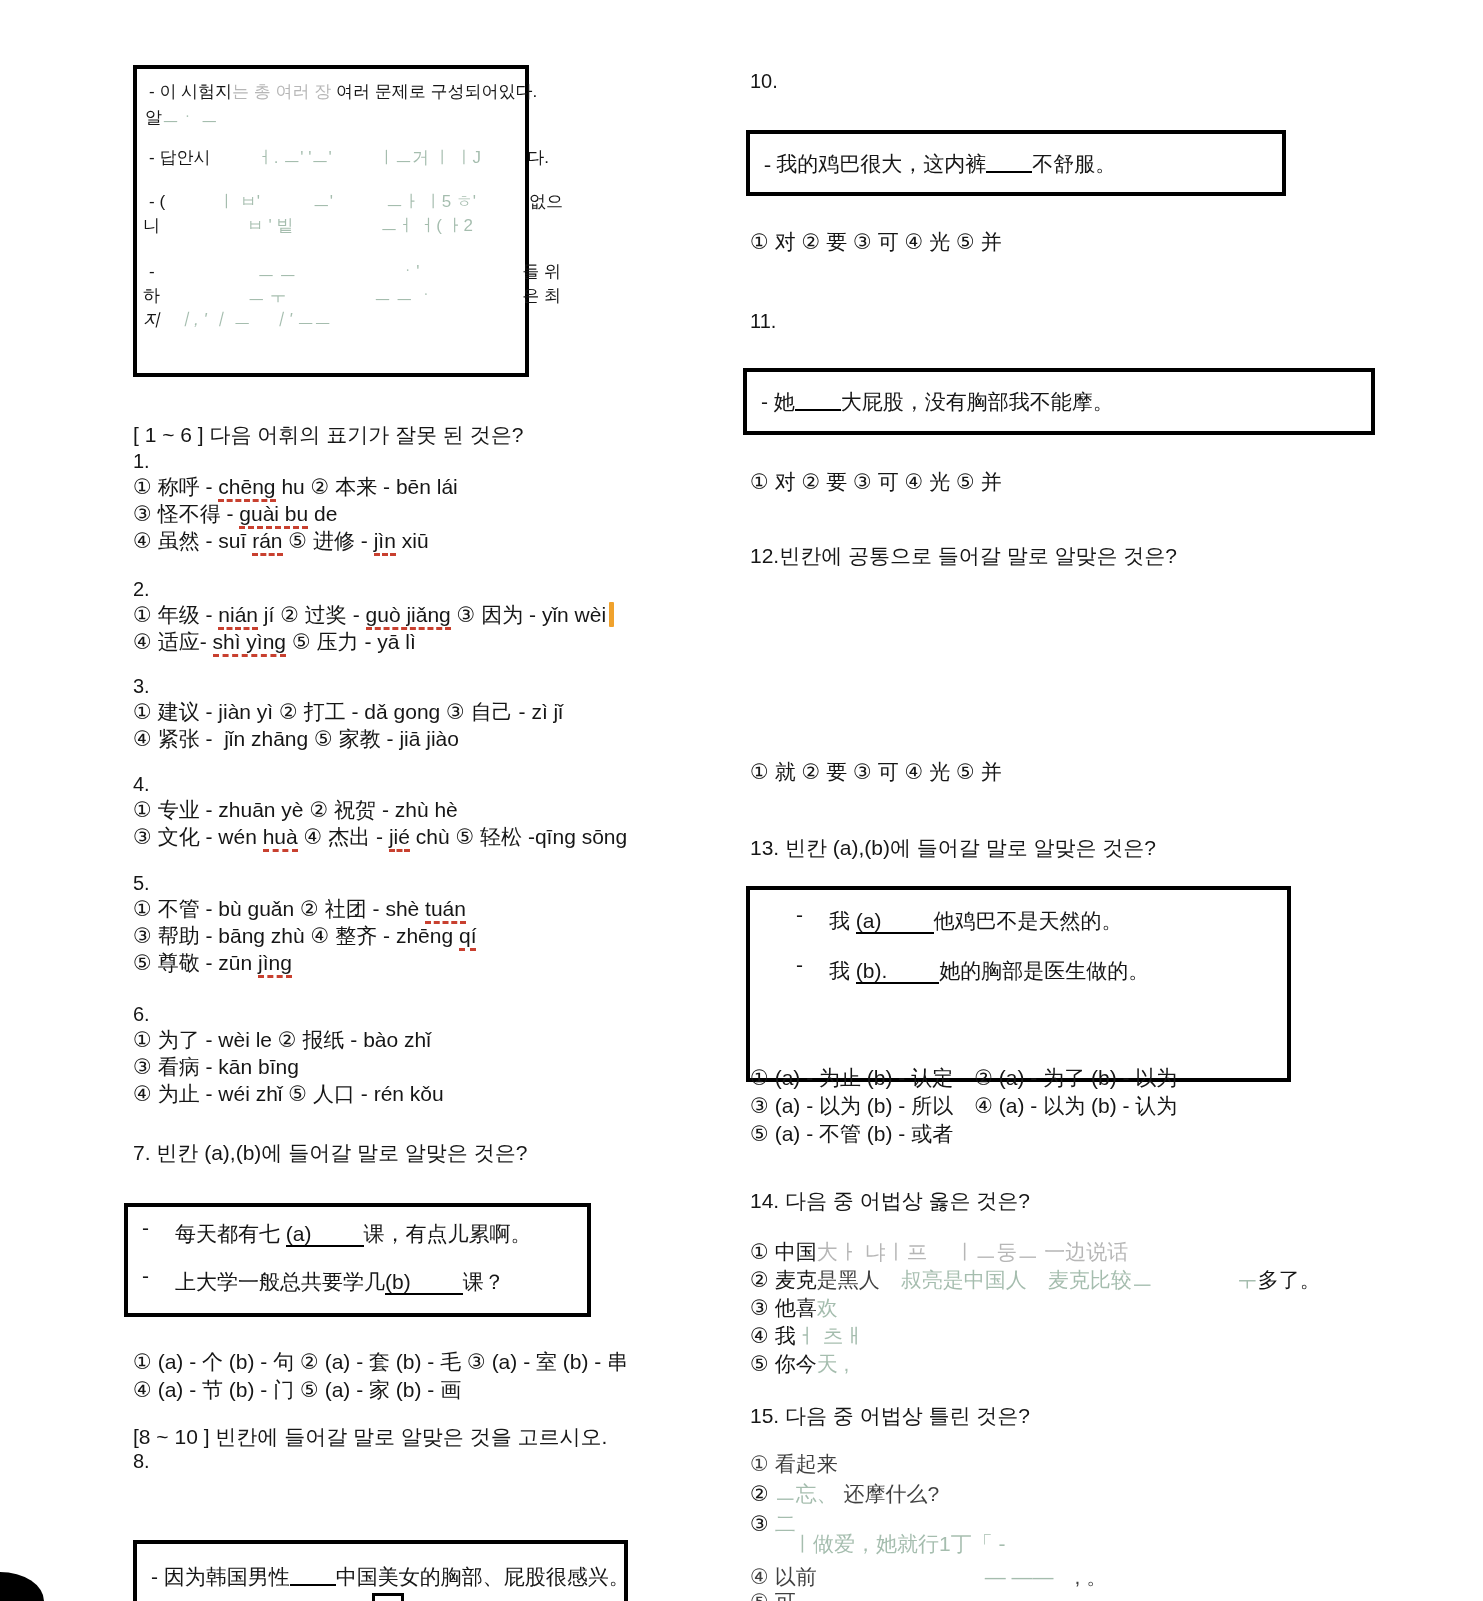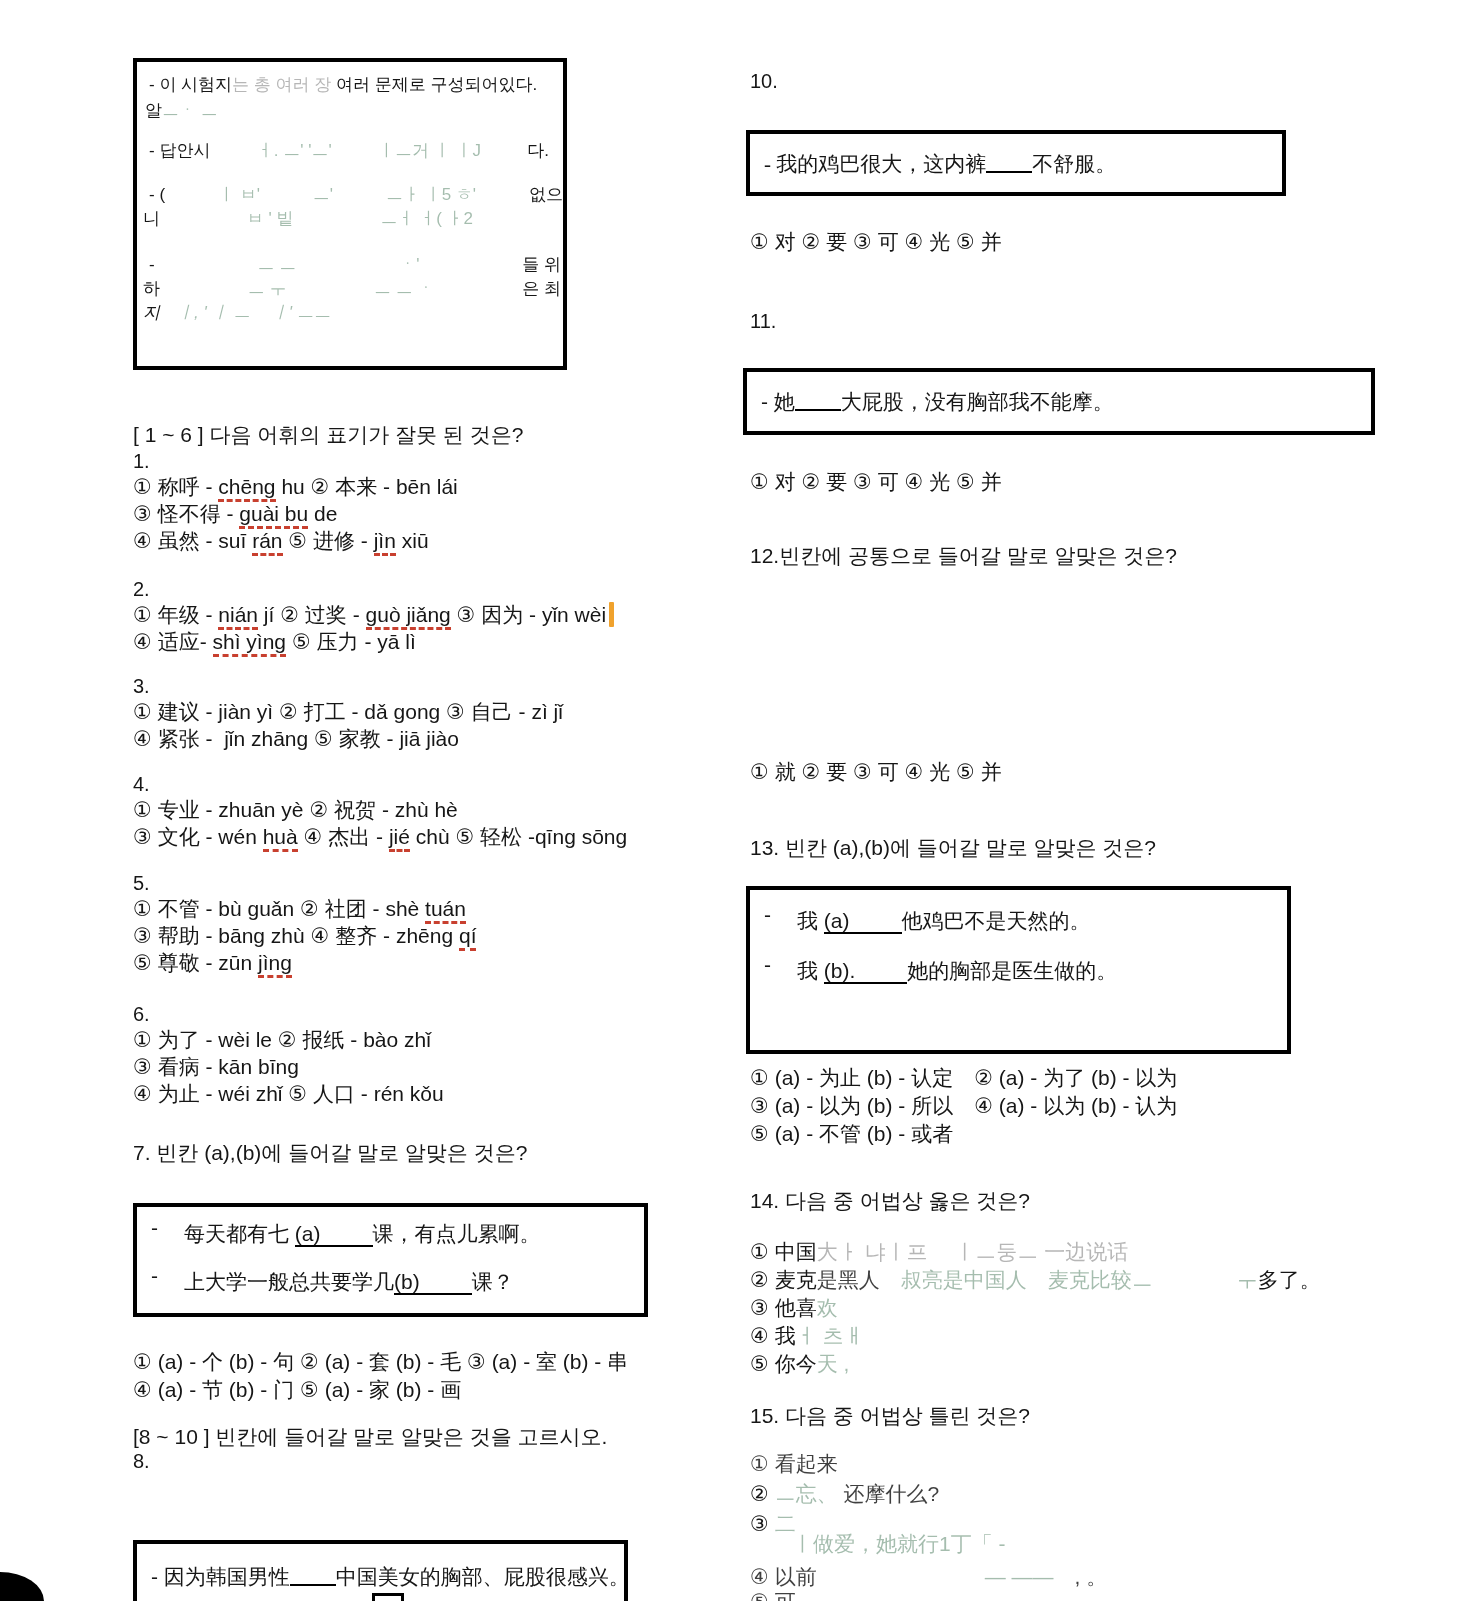--- a/index.html
+++ b/index.html
@@ -29,21 +29,21 @@
   .spread{display:flex;justify-content:space-between;}
   .tiny-square{position:absolute;border:3px solid #000;background:#fff;}
   .corner-curl{position:absolute;left:0;top:1572px;width:44px;height:29px;background:#000;border-top-right-radius:100% 100%;}
   .opt{font-size:21px;line-height:28px;white-space:pre;}
 </style>
 </head>
 <body>
 
 <div class="sheet">
 
-  <div class="intro-box abs" style="left:133px;top:58px;width:434px;height:312px;">
+  <div class="intro-box abs" style="left:133px;top:65px;width:396px;height:312px;">
     <div class="iline" style="left:12px;top:12px;"><span>- 이 시험지</span><span class="seg-f">는 총 여러 장</span><span> 여러 문제로 구성되어있다.</span></div>
     <div class="iline" style="left:8px;top:38px;"><span>알</span><span class="seg-f2">ㅡㆍ ㅡ</span></div>
     <div class="iline spread" style="left:12px;top:78px;width:400px;"><span>- 답안시</span><span class="seg-f2">ㅓ. ㅡ' 'ㅡ'</span><span class="seg-f2">ㅣㅡ거 ㅣ ㅣJ</span><span>다.</span></div>
     <div class="iline spread" style="left:12px;top:122px;width:414px;"><span>- (</span><span class="seg-f2">ㅣ ㅂ'</span><span class="seg-f2">ㅡ'</span><span class="seg-f2">ㅡㅏ ㅣ5 ㅎ'</span><span>없으</span></div>
     <div class="iline spread" style="left:6px;top:146px;width:330px;"><span>니</span><span class="seg-f2">ㅂ ' 빝</span><span class="seg-f2">ㅡㅓ ㅓ( ㅏ2</span></div>
     <div class="iline spread" style="left:12px;top:192px;width:412px;"><span>-</span><span class="seg-f2">ㅡ ㅡ</span><span class="seg-f2">ㆍ'</span><span>들 위</span></div>
     <div class="iline spread" style="left:6px;top:216px;width:418px;"><span>하</span><span class="seg-f2">ㅡ ㅜ</span><span class="seg-f2">ㅡ ㅡ ㆍ</span><span>은 최</span></div>
     <div class="iline" style="left:6px;top:240px;font-style:italic;"><span>지</span><span class="seg-f2">　ㅣ, ' ㅣ ㅡ　 ㅣ' ㅡㅡ</span></div>
   </div>
 
@@ -83,21 +83,21 @@
 
   <div class="abs qblock" style="left:133px;top:1003px;">
     <div class="num">6.</div>
     <div class="line"><span>① 为了 - wèi le ② 报纸 - bào zhǐ</span></div>
     <div class="line"><span>③ 看病 - kān bīng</span></div>
     <div class="line"><span>④ 为止 - wéi zhǐ ⑤ 人口 - rén kǒu</span></div>
   </div>
 
   <div class="kline abs" style="left:133px;top:1140px;">7. 빈칸 (a),(b)에 들어갈 말로 알맞은 것은?</div>
 
-  <div class="box abs" style="left:133px;top:1203px;width:515px;height:114px;">
+  <div class="box abs" style="left:124px;top:1203px;width:467px;height:114px;">
     <div class="boxrow" style="padding-top:14px;"><span class="seg-dash">-</span><span>每天都有七 </span><span class="seg-ub">(a)</span><span>课，有点儿累啊。</span></div>
     <div class="boxrow" style="padding-top:22px;"><span class="seg-dash">-</span><span>上大学一般总共要学几</span><span class="seg-ub">(b)</span><span>课？</span></div>
   </div>
 
   <div class="opt abs" style="left:133px;top:1348px;">① (a) - 个 (b) - 句 ② (a) - 套 (b) - 毛 ③ (a) - 室 (b) - 串</div>
   <div class="opt abs" style="left:133px;top:1376px;">④ (a) - 节 (b) - 门 ⑤ (a) - 家 (b) - 画</div>
 
   <div class="kline abs" style="left:133px;top:1424px;">[8 ~ 10 ] 빈칸에 들어갈 말로 알맞은 것을 고르시오.</div>
   <div class="num abs" style="left:133px;top:1450px;">8.</div>
 
@@ -115,21 +115,21 @@
   <div class="num abs" style="left:750px;top:310px;">11.</div>
   <div class="box abs" style="left:743px;top:368px;width:632px;height:67px;">
     <div class="boxrow" style="padding-top:17px;"><span>- 她</span><span class="seg-blank"></span><span>大屁股，没有胸部我不能摩。</span></div>
   </div>
   <div class="opt abs" style="left:750px;top:468px;">① 对 ② 要 ③ 可 ④ 光 ⑤ 并</div>
 
   <div class="kline abs" style="left:750px;top:543px;">12.빈칸에 공통으로 들어갈 말로 알맞은 것은?</div>
   <div class="opt abs" style="left:750px;top:758px;">① 就 ② 要 ③ 可 ④ 光 ⑤ 并</div>
 
   <div class="kline abs" style="left:750px;top:835px;">13. 빈칸 (a),(b)에 들어갈 말로 알맞은 것은?</div>
-  <div class="box abs" style="left:746px;top:886px;width:545px;height:168px;">
+  <div class="box abs" style="left:746px;top:886px;width:545px;height:196px;padding-left:32px;">
     <div class="boxrow" style="padding-top:18px;"><span class="seg-dash">-</span><span>我 </span><span class="seg-ub">(a)</span><span>他鸡巴不是天然的。</span></div>
     <div class="boxrow" style="padding-top:24px;"><span class="seg-dash">-</span><span>我 </span><span class="seg-ub">(b).</span><span>她的胸部是医生做的。</span></div>
   </div>
   <div class="opt abs" style="left:750px;top:1064px;">① (a) - 为止 (b) - 认定　② (a) - 为了 (b) - 以为</div>
   <div class="opt abs" style="left:750px;top:1092px;">③ (a) - 以为 (b) - 所以　④ (a) - 以为 (b) - 认为</div>
   <div class="opt abs" style="left:750px;top:1120px;">⑤ (a) - 不管 (b) - 或者</div>
 
   <div class="kline abs" style="left:750px;top:1188px;">14. 다음 중 어법상 옳은 것은?</div>
   <div class="opt abs" style="left:750px;top:1238px;"><span>① 中国</span><span class="seg-f">大ㅏ 냐ㅣ프　 ㅣㅡ둥ㅡ 一边说话</span></div>
   <div class="opt abs" style="left:750px;top:1266px;"><span>② 麦克</span><span class="seg-e">是黑人</span><span class="seg-f2">　叔亮是中国人　麦克比较ㅡ　　　</span><span class="seg-f2">　ㅜ</span><span>多了。</span></div>

